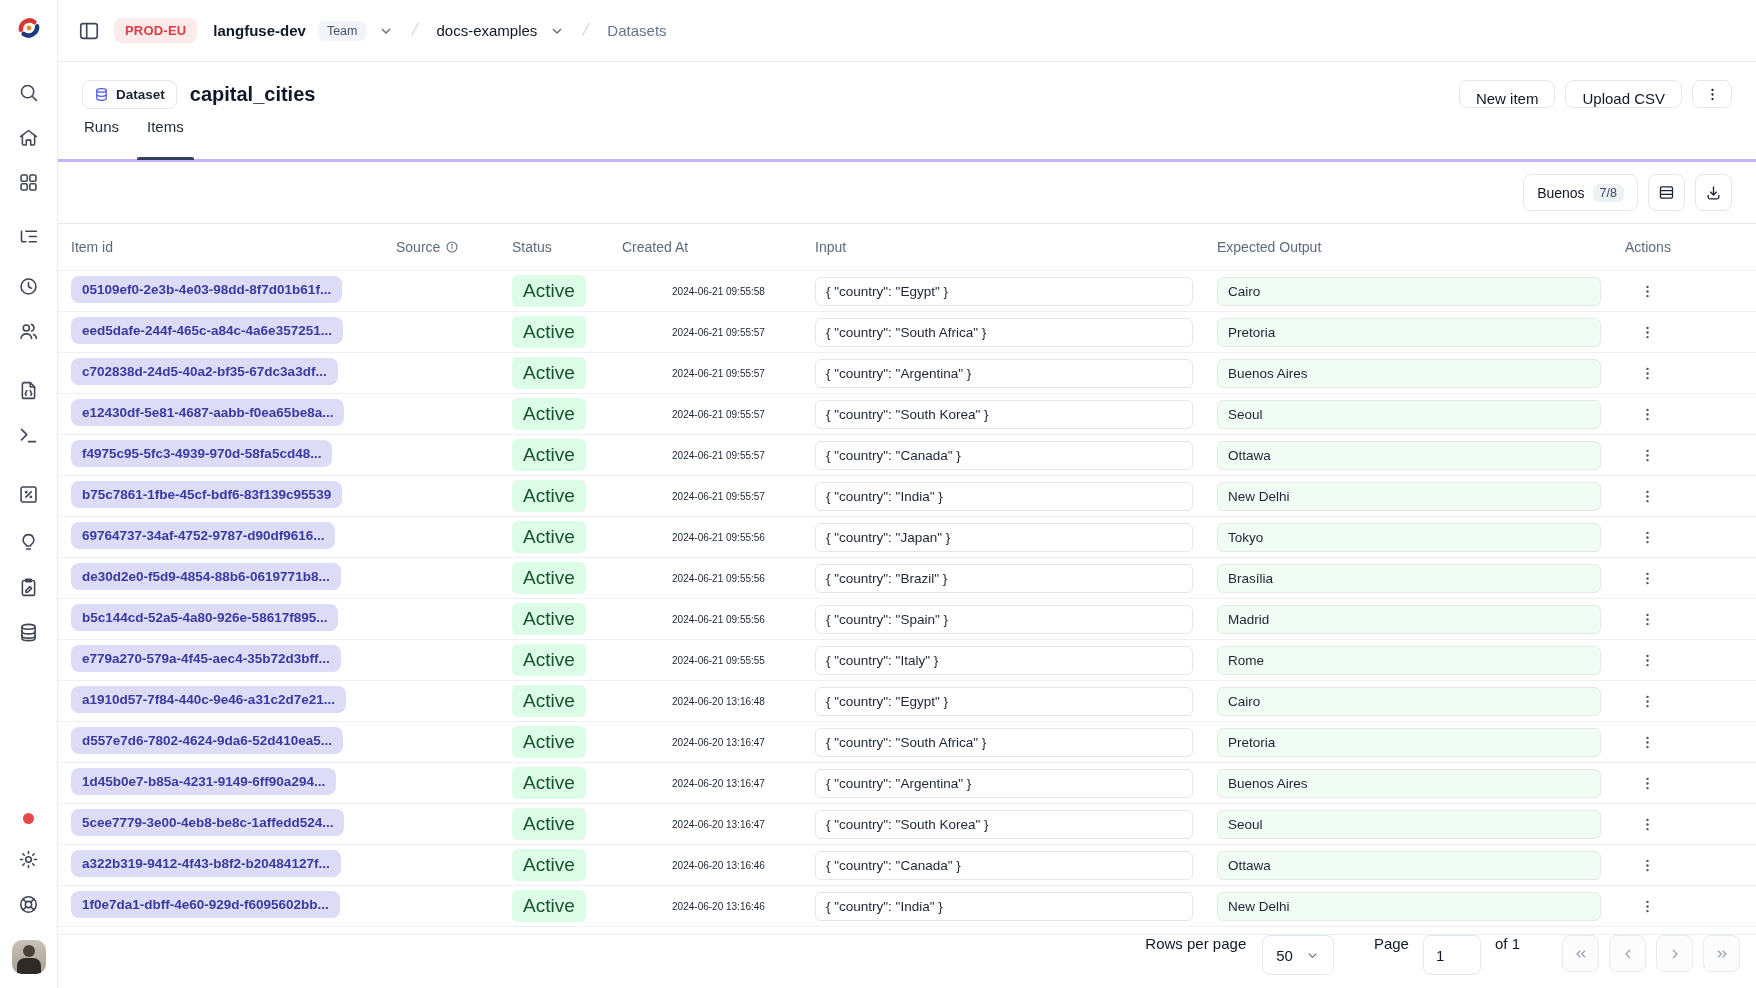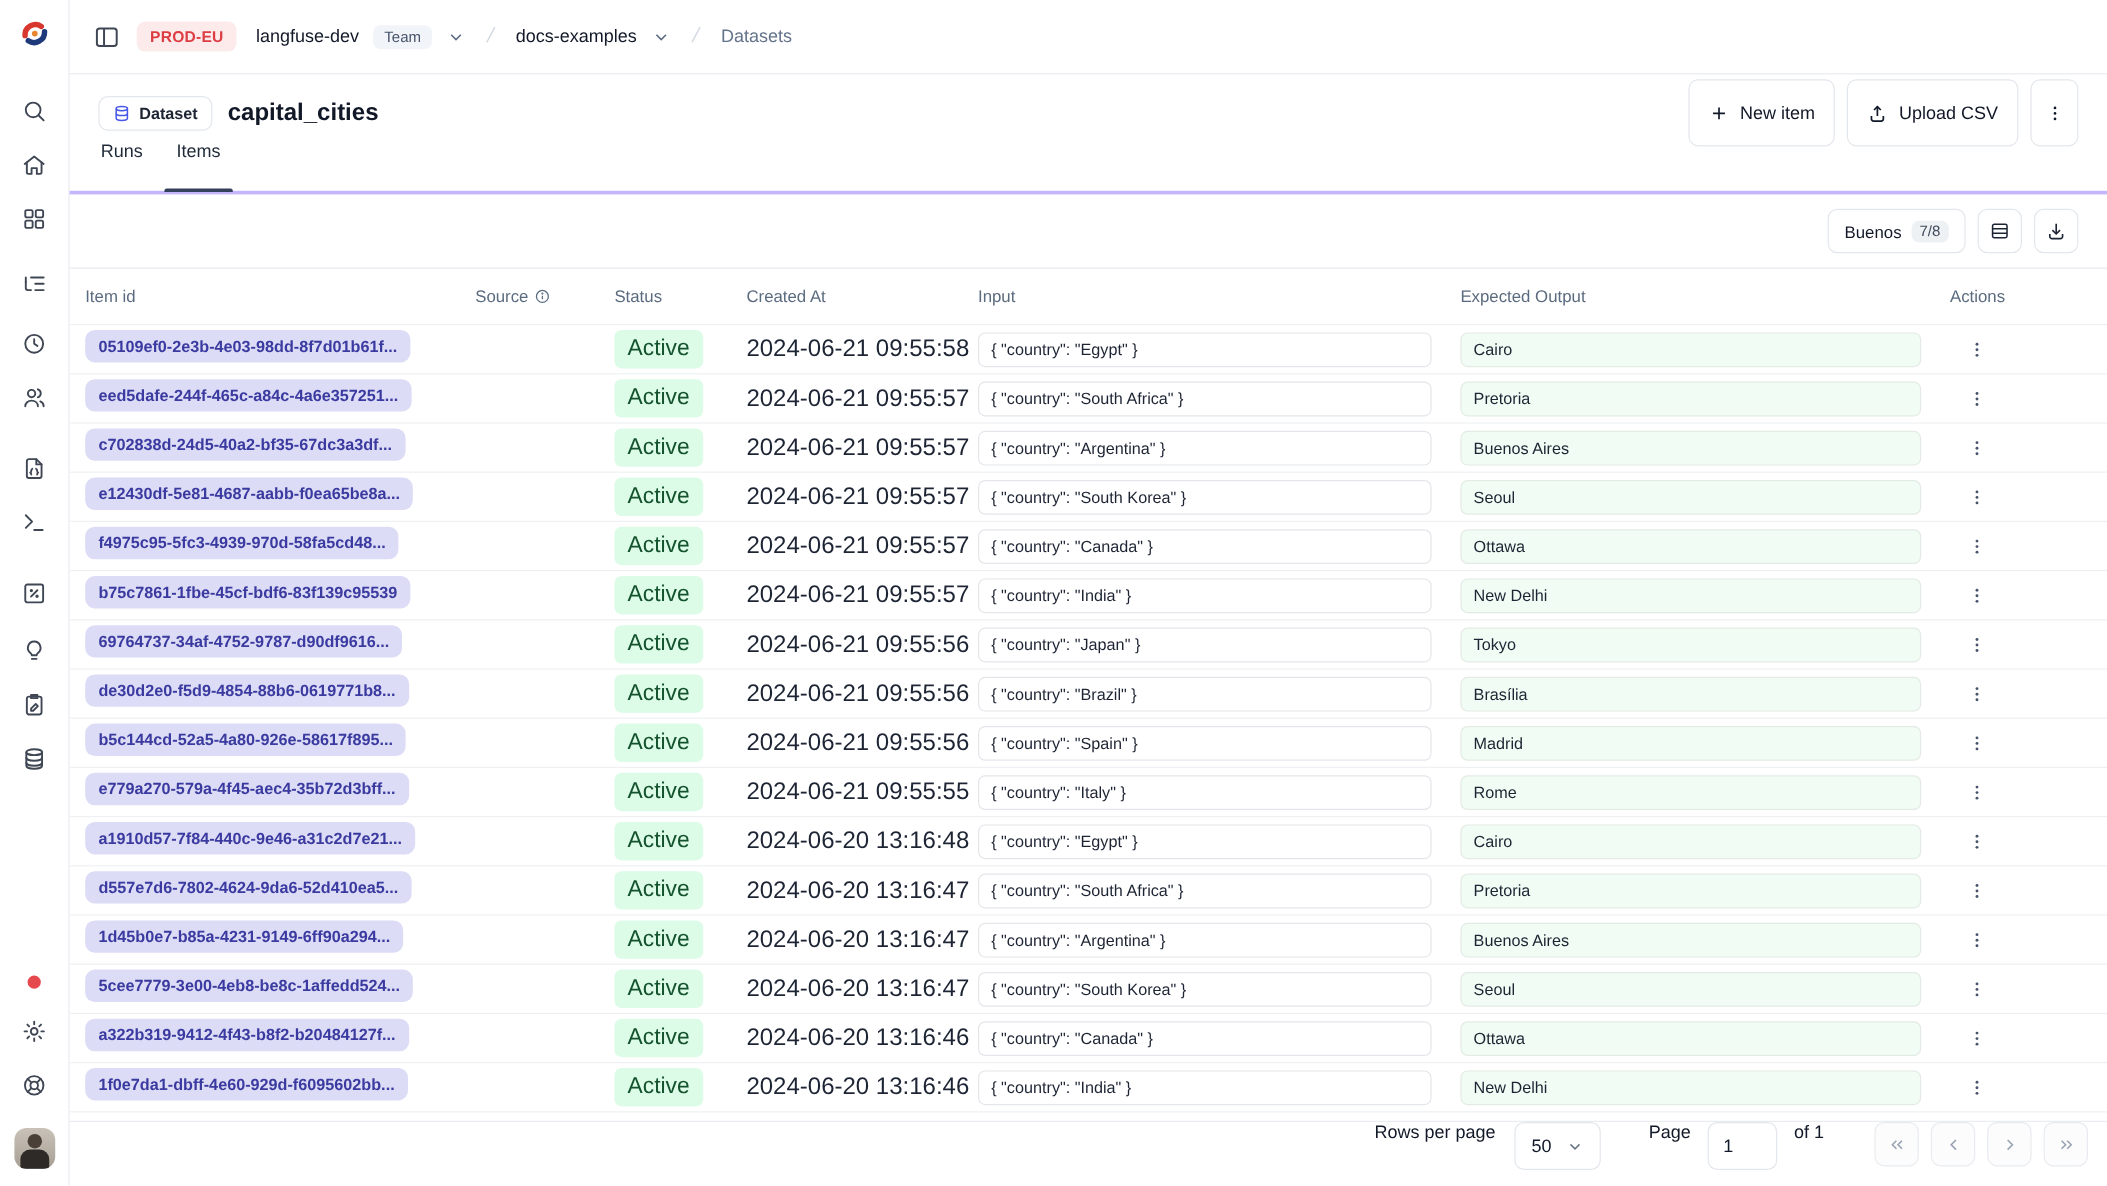--- a/index.html
+++ b/index.html
@@ -20,33 +20,33 @@
   .avatar::before { content:""; position:absolute; left:11px; top:5px; width:12px; height:12px; border-radius:50%; background:#4a4038; }
   .avatar::after { content:""; position:absolute; left:5px; top:18px; width:24px; height:18px; border-radius:8px 8px 0 0; background:#2d2a28; }
 
   
   .main { flex:1; display:flex; flex-direction:column; height:988px; min-width:0; }
 
   .topbar { height:62px; border-bottom:1px solid #e9ecf0; display:flex; align-items:center; padding:0 24px 0 18px; gap:12px; flex-shrink:0; }
   .tgl { width:26px; height:26px; color:#3f4654; display:flex; align-items:center; justify-content:center; cursor:pointer; }
   .tgl svg { width:22px; height:22px; }
   .env-badge { background:var(--env_badge_bg); color:var(--env_badge_text); font-size:13px; font-weight:600; padding:5px 11px; border-radius:7px; letter-spacing:.2px; }
-  .org { font-size:15px; font-weight:400; color:#111827; margin-left:4px; cursor:pointer; }
+  .org { font-size:15px; font-weight:700; color:#111827; margin-left:4px; cursor:pointer; }
   .type-badge { background:#f1f4f8; color:#46536b; font-size:12.5px; font-weight:500; padding:3px 9px; border-radius:6px; cursor:pointer; }
   .chev { width:16px; height:16px; color:#5d6b80; display:inline-flex; cursor:pointer; }
   .slash { width:18px; height:22px; color:#d4dae2; }
   .proj { font-size:15px; font-weight:500; color:#111827; cursor:pointer; }
   .crumb-last { font-size:15px; color:#64748b; }
 
   .page-head { height:56px; display:flex; align-items:center; padding:8px 24px 0 24px; flex-shrink:0; }
   .ds-badge { display:inline-flex; align-items:center; gap:7px; border:1px solid #e3e7ec; border-radius:8px; padding:6px 11px; font-size:13.5px; font-weight:600; color:#1d2433; background:#fff; }
   .ds-badge svg { width:15px; height:15px; color:var(--dataset_icon); }
   .page-title { font-size:20px; font-weight:700; color:#111827; margin-left:13px; }
   .head-actions { margin-left:auto; display:flex; gap:10px; }
-  .btn { display:inline-flex; align-items:center; gap:9px; height:56px; padding:0 16px; border:1px solid #e3e7ec; border-radius:8px; background:#fff; font-size:15px; font-weight:500; color:#111827; cursor:pointer; font-family:inherit; }
+  .btn { display:inline-flex; align-items:center; gap:9px; height:28px; padding:0 16px; border:1px solid #e3e7ec; border-radius:8px; background:#fff; font-size:15px; font-weight:500; color:#111827; cursor:pointer; font-family:inherit;flex-direction:column; }
   .btn svg { width:17px; height:17px; color:#111827; }
   .btn.icon-only { width:40px; padding:0; justify-content:center; }
 
   .tabs { height:44px; display:flex; gap:8px; padding:0 16px; border-bottom:3px solid #c4b5fd; flex-shrink:0; }
   .tab { font-size:15px; font-weight:500; color:#1f2937; padding:0 10px 12px 10px; cursor:pointer; position:relative; }
   .tab.active::after { content:""; position:absolute; left:0; right:0; bottom:-1px; height:3px; background:var(--tab_underline); border-radius:2px 2px 0 0; }
 
   .toolbar { height:61px; display:flex; align-items:center; justify-content:flex-end; gap:10px; padding:0 24px; flex-shrink:0; }
   .tb-btn { display:inline-flex; align-items:center; gap:8px; height:37px; padding:0 13px; border:1px solid #e3e7ec; border-radius:8px; background:#fff; font-size:14px; font-weight:500; color:#111827; cursor:pointer; font-family:inherit; }
   .tb-badge { background:#eef1f4; color:#3f4a5c; font-size:12.5px; font-weight:500; padding:2px 7px; border-radius:6px; }
@@ -55,21 +55,21 @@
 
   
   .table { border-top:1px solid #e6e9ee; flex-shrink:0; }
   .trow { display:grid; grid-template-columns:338px 116px 110px 193px 402px 408px 1fr; align-items:center; height:41px; border-bottom:1px solid #eef0f3; }
   .thead { height:47px; border-bottom:1px solid #eef0f3; }
   .th { font-size:14px; font-weight:500; color:#5b6b7f; display:flex; align-items:center; gap:5px; }
   .th svg { width:14px; height:14px; color:#5b6b7f; }
   .c1 { padding-left:13px; min-width:0; }
   .id-pill { display:inline-block; max-width:316px; background:var(--id_pill_bg); color:var(--id_pill_text); font-size:13.5px; font-weight:600; padding:6px 11px; border-radius:8px; white-space:nowrap; overflow:hidden; cursor:pointer; }
   .status-badge { display:inline-block; background:var(--active_bg); color:var(--active_text); font-size:19px; font-weight:500; padding:5px 11px; border-radius:6px; }
-  .created { font-size:20px; color:#1d2433; }
+  .created { font-size:10px; color:#1d2433;text-align:center; }
   .io-box { width:378px; border:1px solid #e4e6ea; border-radius:6px; padding:6px 10px; font-size:13.5px; color:#1d2433; background:#fff; white-space:nowrap; overflow:hidden; }
   .io-box.expected { width:384px; background:var(--expected_bg); border-color:#e3ebe4; }
   .kebab { width:28px; height:28px; margin-left:8px; display:flex; align-items:center; justify-content:center; color:#46536b; cursor:pointer; border-radius:6px; background:none; border:none; }
   .kebab svg { width:17px; height:17px; }
 
   
   .footer { margin-top:auto; height:54px; border-top:1px solid #e9ecf0; display:flex; align-items:flex-start; justify-content:flex-end; padding:0 16px; gap:0; flex-shrink:0; }
   .f-label { font-size:15px; color:#111827; }
   .select { display:inline-flex; align-items:center; gap:12px; height:40px; padding:0 13px; border:1px solid #e3e7ec; border-radius:8px; font-size:15px; color:#111827; margin-left:16px; cursor:pointer; background:#fff; }
   .select svg { width:15px; height:15px; color:#6b7686; }

